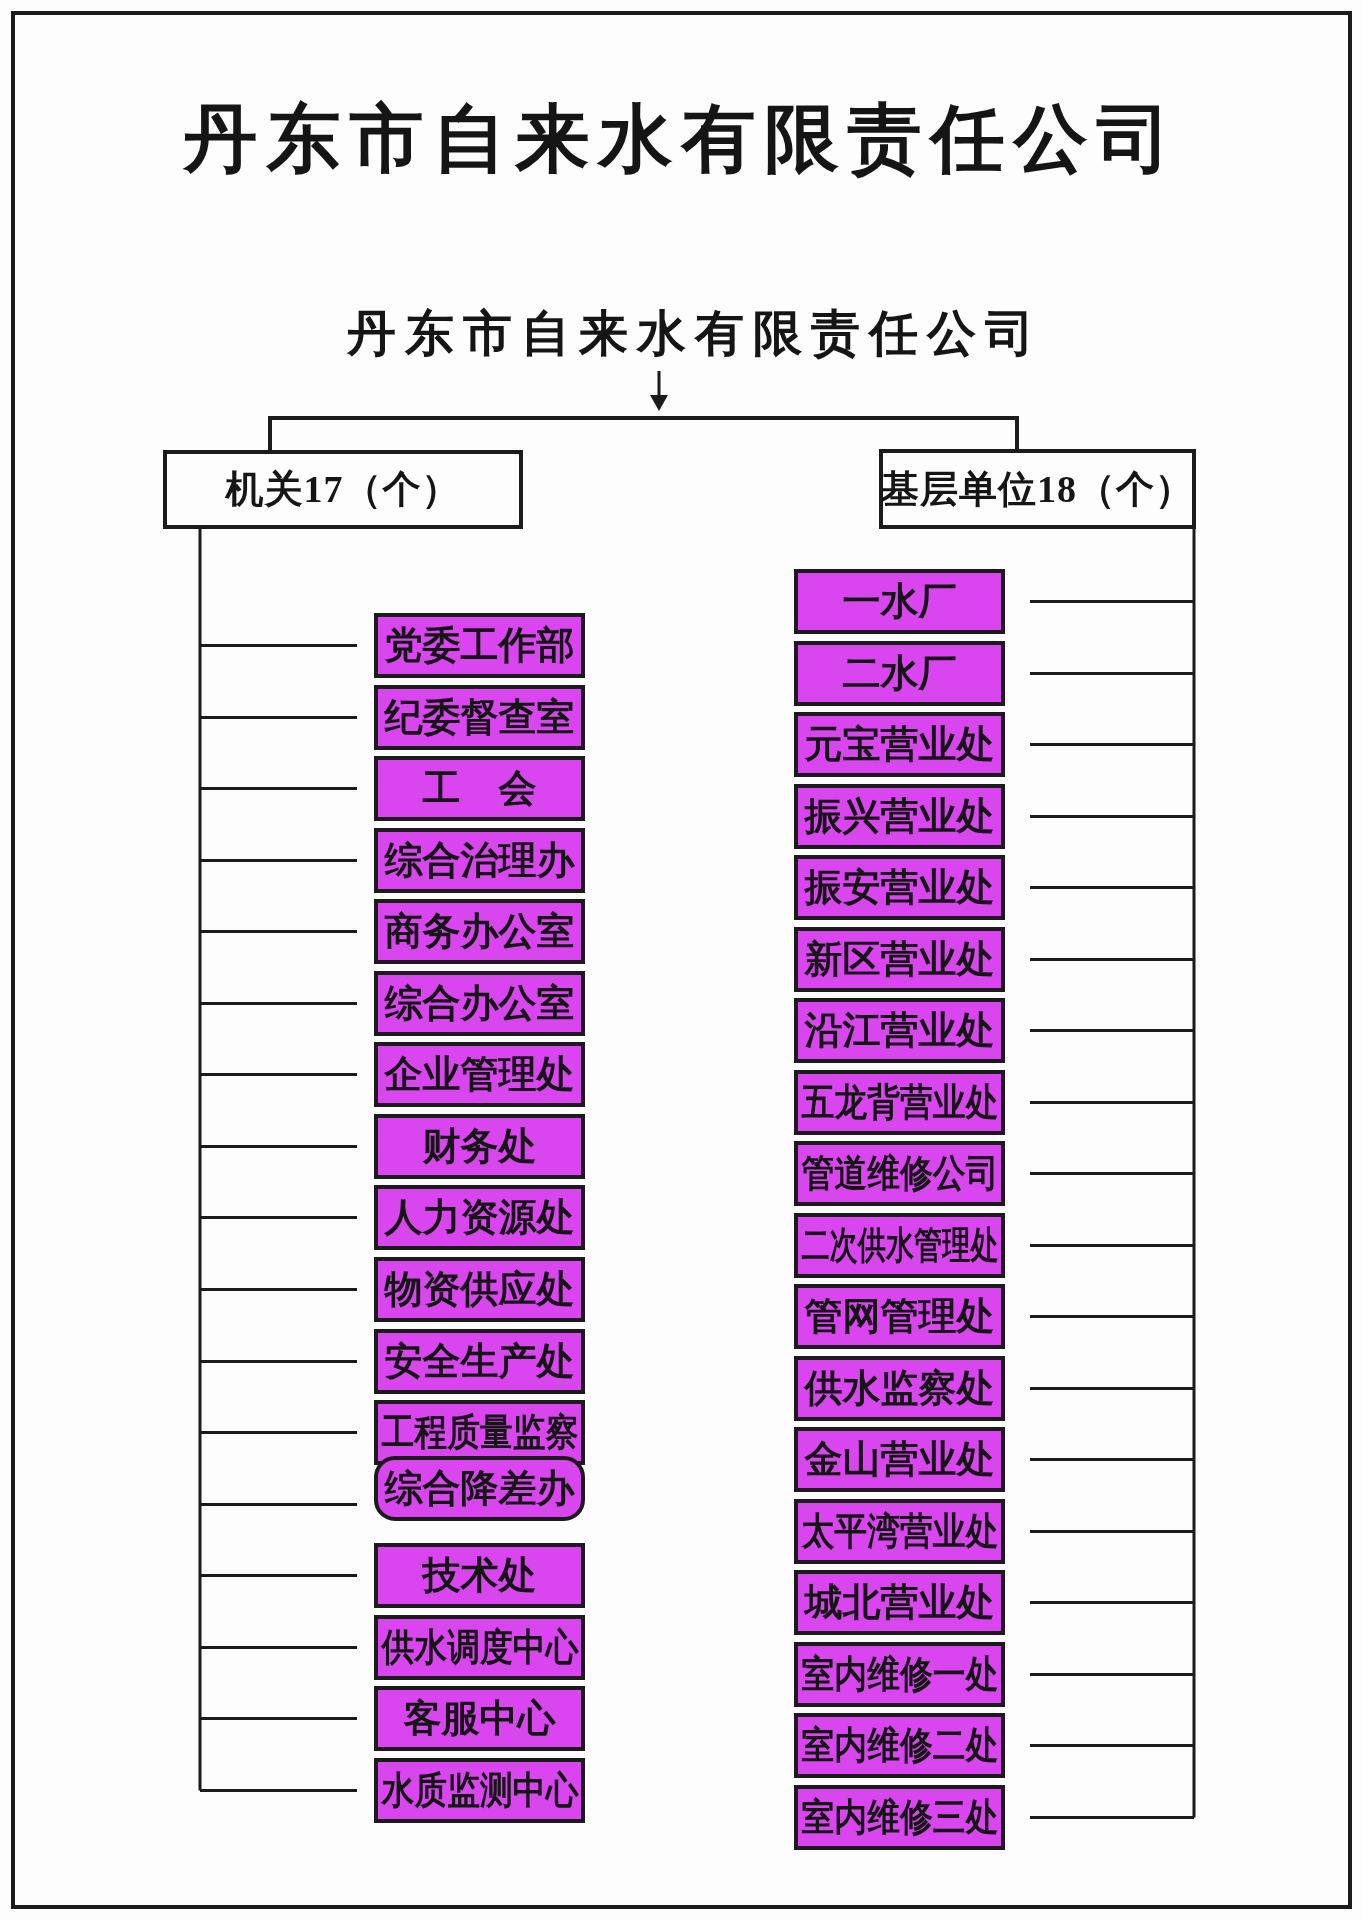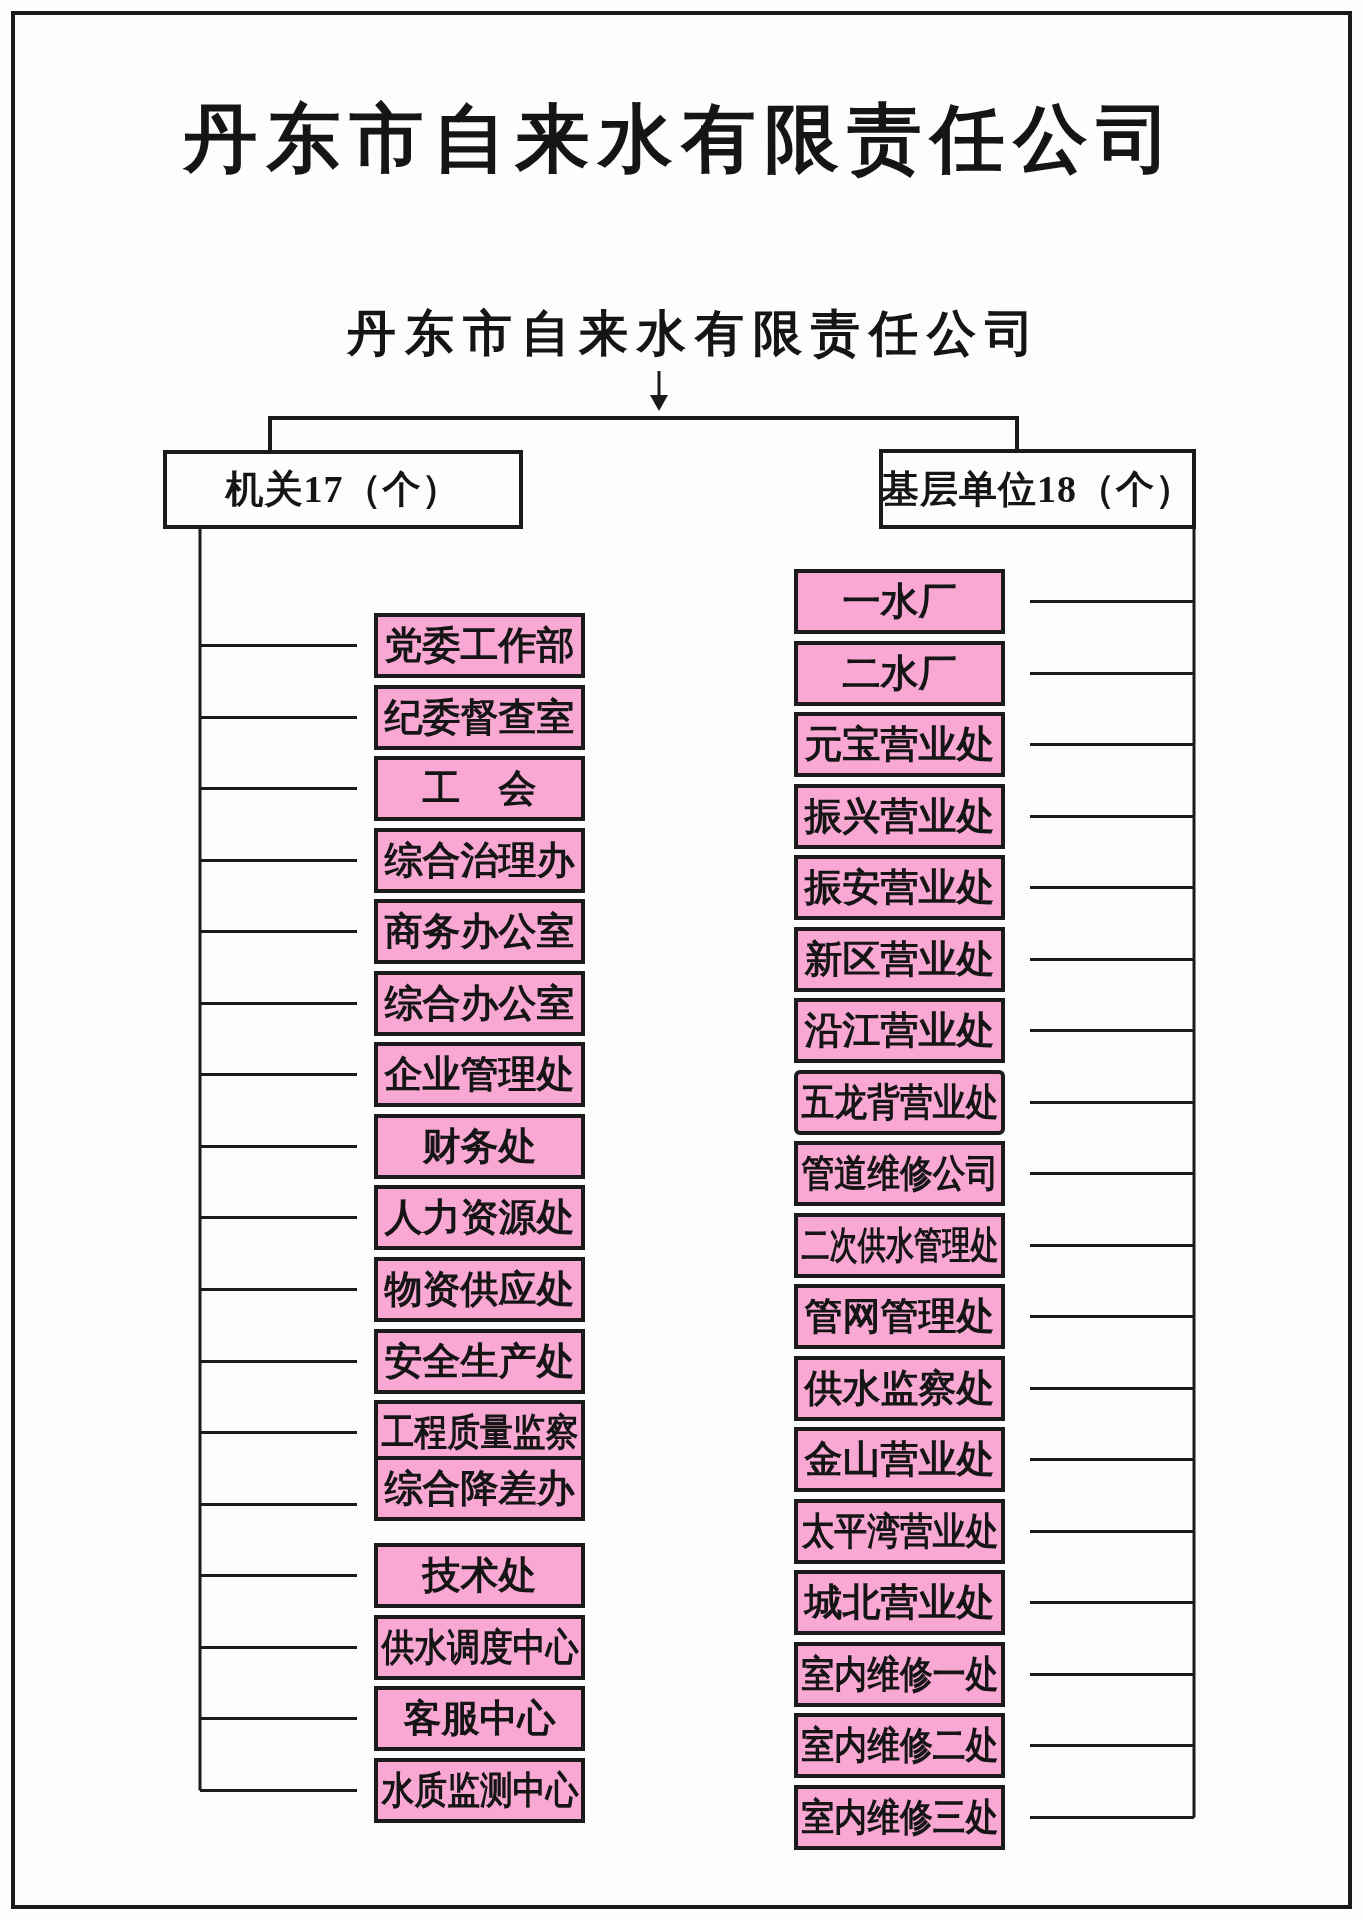--- a/index.html
+++ b/index.html
@@ -46,21 +46,21 @@
     font-weight: bold; font-size: 45px;
     white-space: nowrap; letter-spacing: 1px;
   }
   #header-left  { left: 163px; top: 450px; width: 360px; height: 79px; }
   #header-right { left: 879px; top: 449px; width: 317px; height: 80px; }
   .item-box {
     position: absolute;
     box-sizing: border-box;
     width: 211px; height: 65px;
     border: 4px solid #1b1b1b;
-    background: #f9a8d4;
+    background: #d946ef;
     display: flex; align-items: center; justify-content: center;
     overflow: hidden;
   }
   .item-label {
     font-size: 38px; font-weight: bold;
     white-space: nowrap;
     transform-origin: 50% 50%;
   }
   .col-group { position: absolute; left: 0; top: 0; width: 0; height: 0; }
 </style>
@@ -162,21 +162,21 @@
       </div>
       <div class="item-box" style="left: 374px; top: 1257px;">
         <span class="item-label">物资供应处</span>
       </div>
       <div class="item-box" style="left: 374px; top: 1329px;">
         <span class="item-label">安全生产处</span>
       </div>
       <div class="item-box" style="left: 374px; top: 1400px;">
         <span class="item-label" style="transform: scaleX(0.864);">工程质量监察</span>
       </div>
-      <div class="item-box" style="left: 374px; top: 1456px;">
+      <div class="item-box" style="left: 374px; top: 1456px; border-radius: 21px;">
         <span class="item-label">综合降差办</span>
       </div>
       <div class="item-box" style="left: 374px; top: 1543px;">
         <span class="item-label">技术处</span>
       </div>
       <div class="item-box" style="left: 374px; top: 1615px;">
         <span class="item-label" style="transform: scaleX(0.864);">供水调度中心</span>
       </div>
       <div class="item-box" style="left: 374px; top: 1686px;">
         <span class="item-label">客服中心</span>
@@ -200,21 +200,21 @@
       </div>
       <div class="item-box" style="left: 794px; top: 855px; align-items: center;">
         <span class="item-label">振安营业处</span>
       </div>
       <div class="item-box" style="left: 794px; top: 927px;">
         <span class="item-label">新区营业处</span>
       </div>
       <div class="item-box" style="left: 794px; top: 998px;">
         <span class="item-label">沿江营业处</span>
       </div>
-      <div class="item-box" style="left: 794px; top: 1070px; border-radius: 6px;">
+      <div class="item-box" style="left: 794px; top: 1070px;">
         <span class="item-label" style="transform: scaleX(0.864);">五龙背营业处</span>
       </div>
       <div class="item-box" style="left: 794px; top: 1141px;">
         <span class="item-label" style="transform: scaleX(0.864);">管道维修公司</span>
       </div>
       <div class="item-box" style="left: 794px; top: 1213px;">
         <span class="item-label" style="transform: scaleX(0.741);">二次供水管理处</span>
       </div>
       <div class="item-box" style="left: 794px; top: 1284px;">
         <span class="item-label">管网管理处</span>

